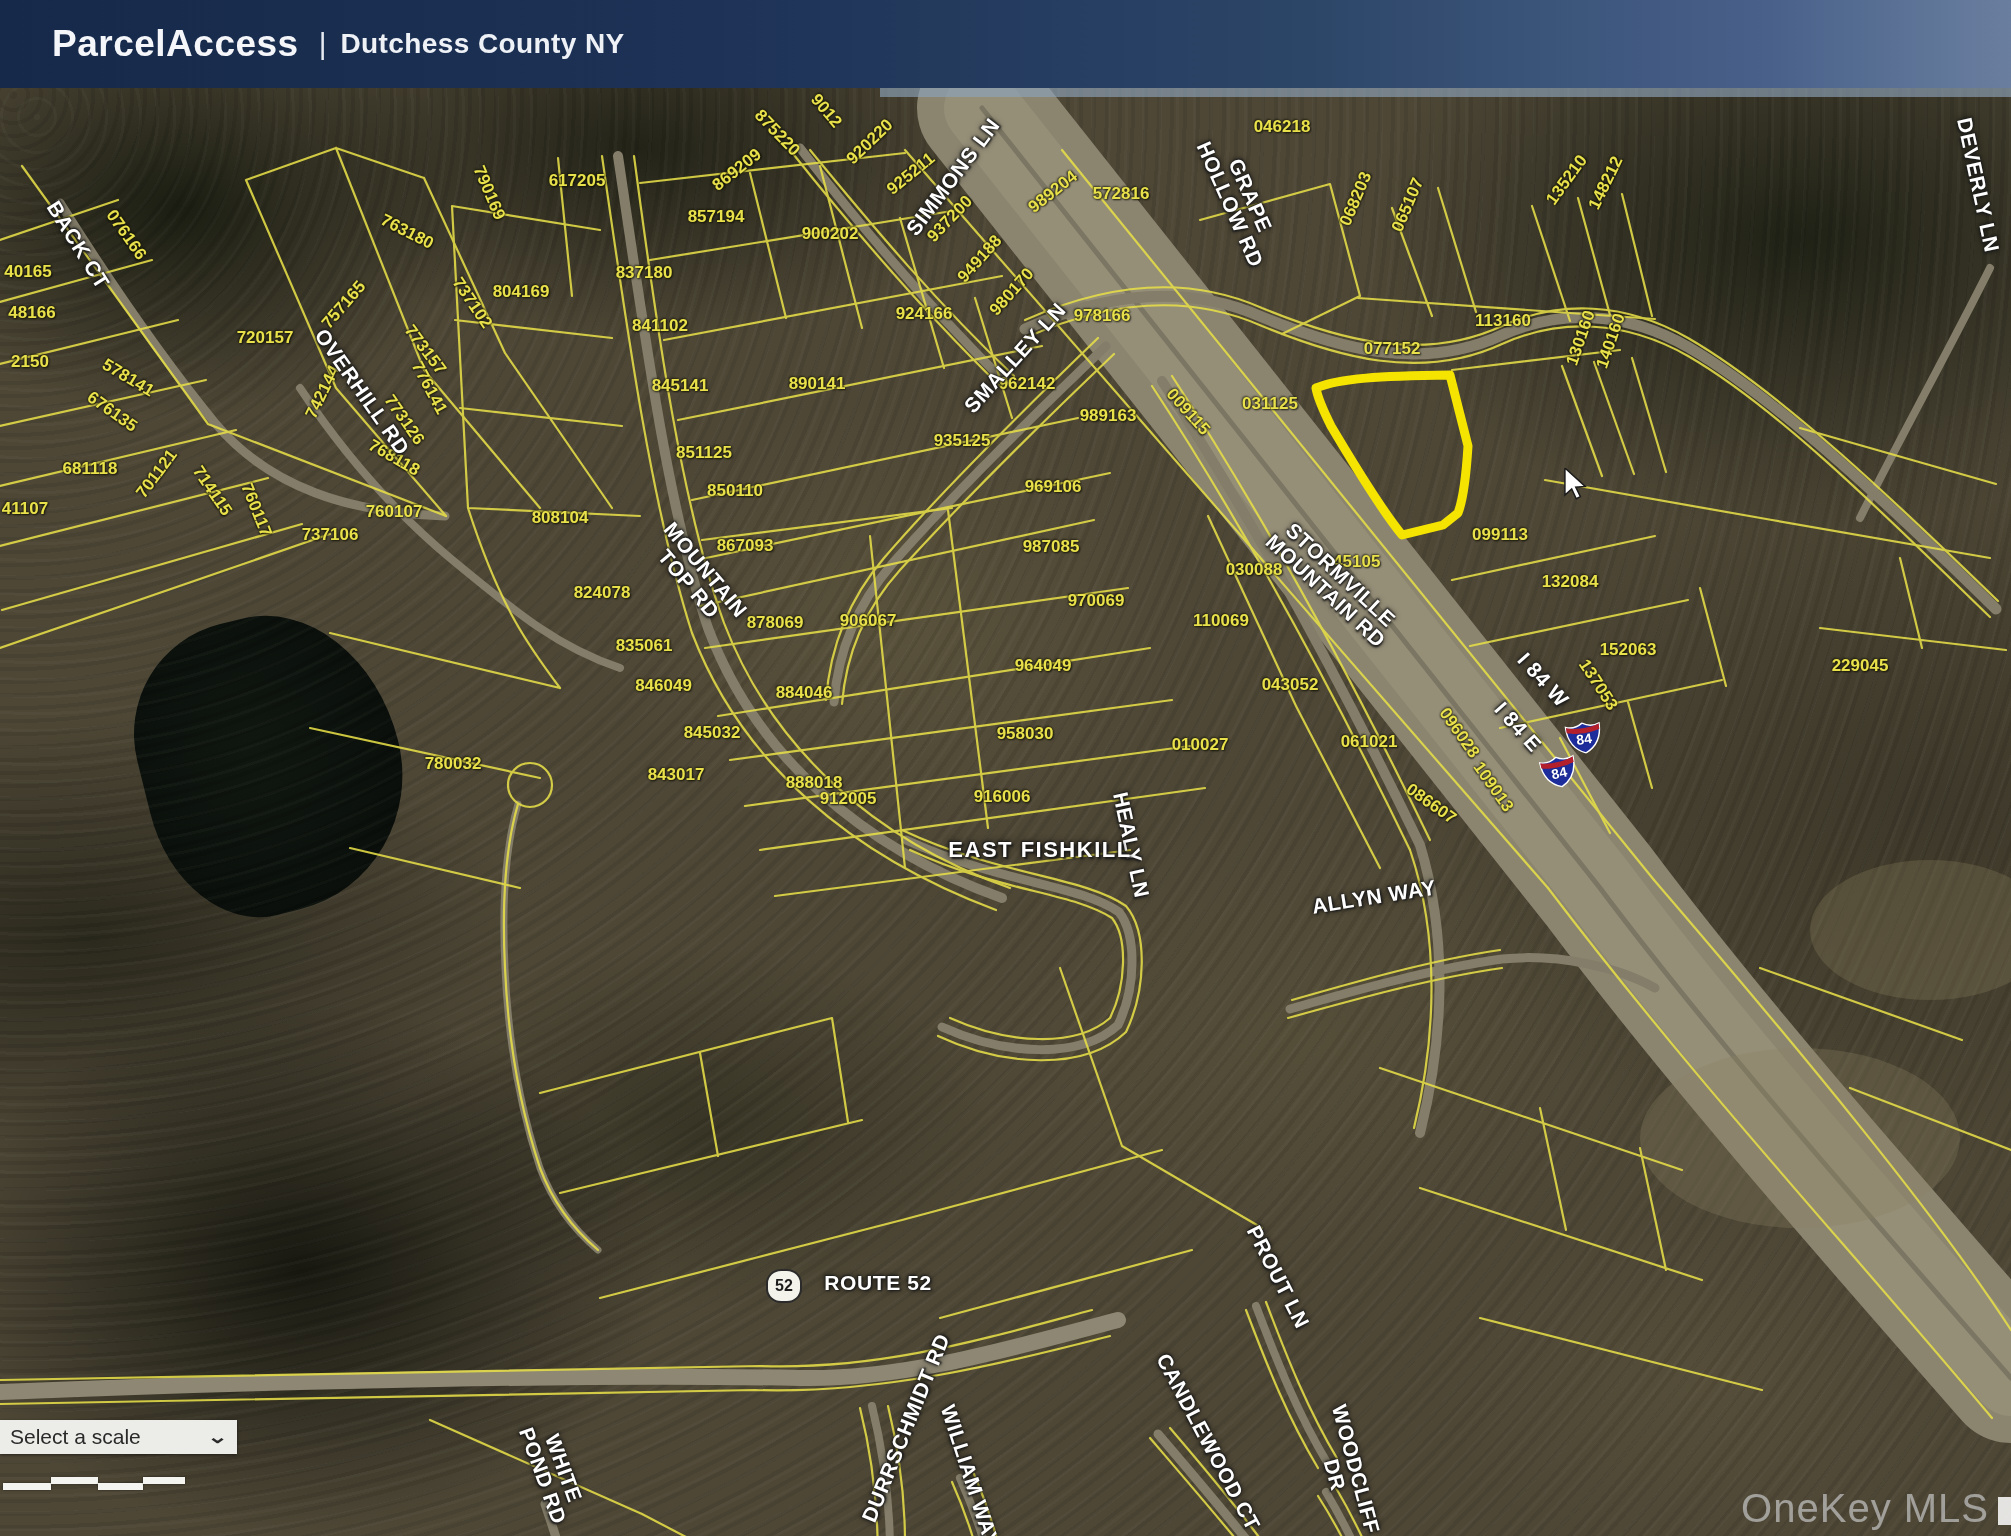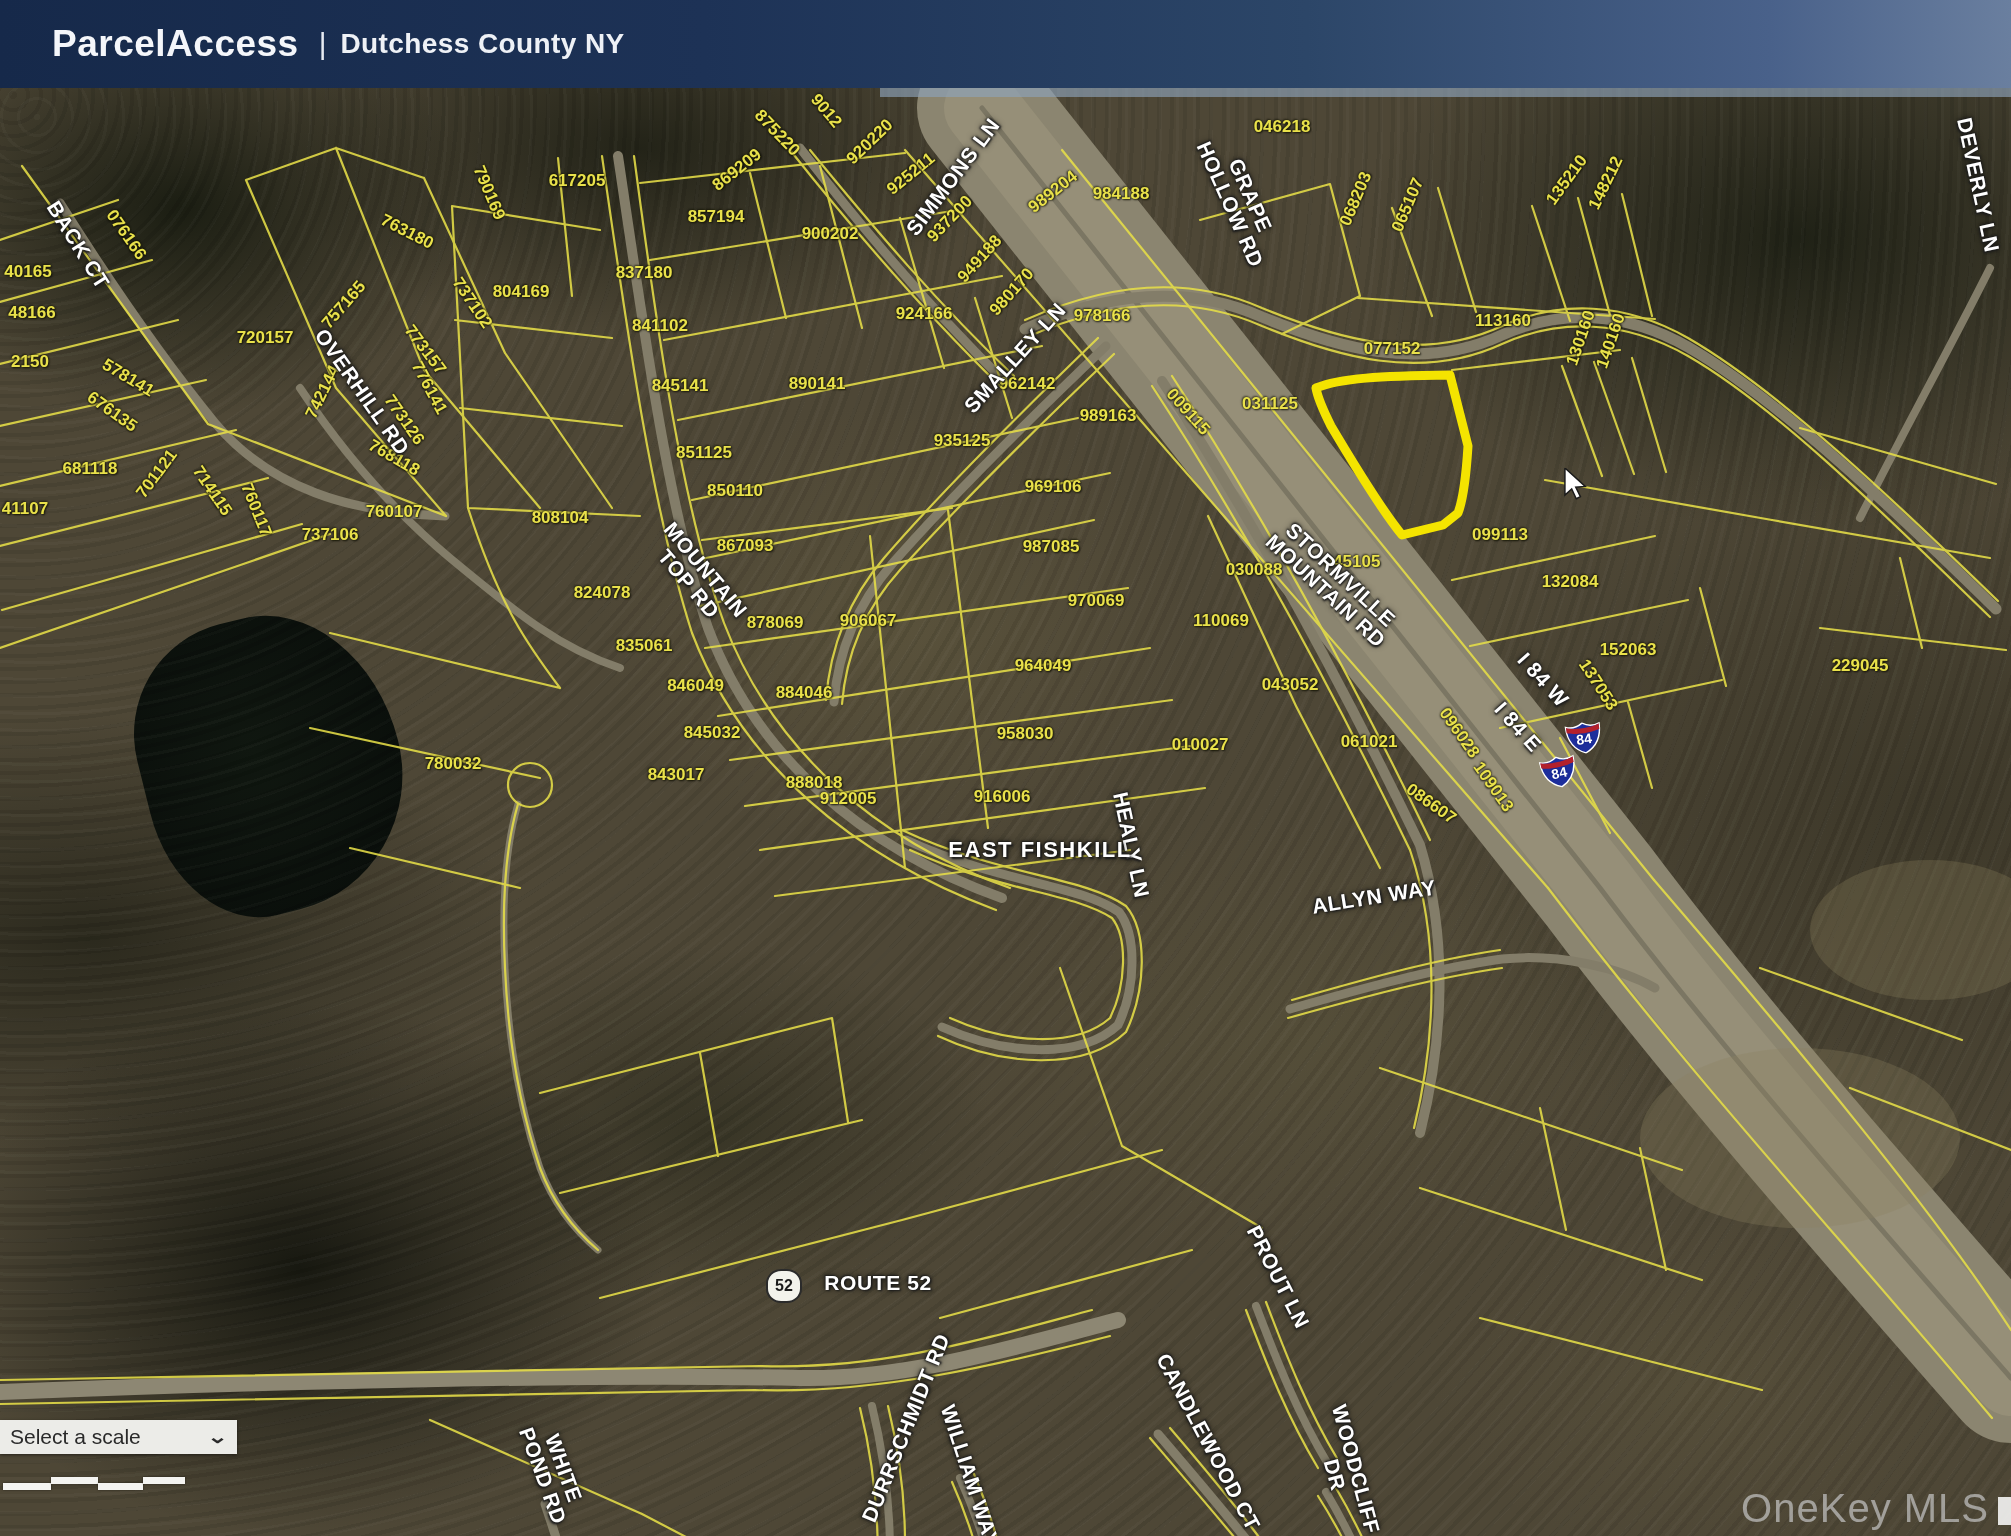--- a/index.html
+++ b/index.html
@@ -187,21 +187,21 @@
         <span class="plabel" style="left: 870px; top: 54px; transform: translate(-50%, -50%) rotate(-44deg);">920220</span>
         <span class="plabel" style="left: 911px; top: 86px; transform: translate(-50%, -50%) rotate(-39deg);">925211</span>
         <span class="plabel" style="left: 950px; top: 131px; transform: translate(-50%, -50%) rotate(-46deg);">937200</span>
         <span class="plabel" style="left: 980px; top: 171px; transform: translate(-50%, -50%) rotate(-48deg);">949188</span>
         <span class="plabel" style="left: 1012px; top: 204px; transform: translate(-50%, -50%) rotate(-48deg);">980170</span>
         <span class="plabel" style="left: 830px; top: 146px; transform: translate(-50%, -50%) rotate(0deg);">900202</span>
         <span class="plabel" style="left: 924px; top: 226px; transform: translate(-50%, -50%) rotate(0deg);">924166</span>
         <span class="plabel" style="left: 660px; top: 238px; transform: translate(-50%, -50%) rotate(0deg);">841102</span>
         <span class="plabel" style="left: 680px; top: 298px; transform: translate(-50%, -50%) rotate(0deg);">845141</span>
         <span class="plabel" style="left: 817px; top: 296px; transform: translate(-50%, -50%) rotate(0deg);">890141</span>
-        <span class="plabel" style="left: 1121px; top: 106px; transform: translate(-50%, -50%) rotate(0deg);">984188</span>
+        <span class="plabel" style="left: 1121px; top: 106px; transform: translate(-50%, -50%) rotate(0deg);">572816</span>
         <span class="plabel" style="left: 1053px; top: 104px; transform: translate(-50%, -50%) rotate(-38deg);">989204</span>
         <span class="plabel" style="left: 1282px; top: 39px; transform: translate(-50%, -50%) rotate(0deg);">046218</span>
         <span class="plabel" style="left: 1356px; top: 111px; transform: translate(-50%, -50%) rotate(-67deg);">068203</span>
         <span class="plabel" style="left: 1408px; top: 117px; transform: translate(-50%, -50%) rotate(-67deg);">065107</span>
         <span class="plabel" style="left: 1567px; top: 92px; transform: translate(-50%, -50%) rotate(-54deg);">135210</span>
         <span class="plabel" style="left: 1606px; top: 95px; transform: translate(-50%, -50%) rotate(-64deg);">148212</span>
         <span class="plabel" style="left: 1102px; top: 228px; transform: translate(-50%, -50%) rotate(0deg);">978166</span>
         <span class="plabel" style="left: 1027px; top: 296px; transform: translate(-50%, -50%) rotate(0deg);">962142</span>
         <span class="plabel" style="left: 1108px; top: 287px; transform: translate(-50%, -50%) rotate(0deg); margin-top: 41px;">989163</span>
         <span class="plabel" style="left: 962px; top: 353px; transform: translate(-50%, -50%) rotate(0deg);">935125</span>
@@ -228,21 +228,21 @@
         <span class="plabel" style="left: 1369px; top: 654px; transform: translate(-50%, -50%) rotate(0deg);">061021</span>
         <span class="plabel" style="left: 1200px; top: 657px; transform: translate(-50%, -50%) rotate(0deg);">010027</span>
         <span class="plabel" style="left: 704px; top: 365px; transform: translate(-50%, -50%) rotate(0deg);">851125</span>
         <span class="plabel" style="left: 735px; top: 403px; transform: translate(-50%, -50%) rotate(0deg);">850110</span>
         <span class="plabel" style="left: 560px; top: 430px; transform: translate(-50%, -50%) rotate(0deg);">808104</span>
         <span class="plabel" style="left: 745px; top: 458px; transform: translate(-50%, -50%) rotate(0deg);">867093</span>
         <span class="plabel" style="left: 602px; top: 505px; transform: translate(-50%, -50%) rotate(0deg);">824078</span>
         <span class="plabel" style="left: 644px; top: 558px; transform: translate(-50%, -50%) rotate(0deg);">835061</span>
         <span class="plabel" style="left: 775px; top: 535px; transform: translate(-50%, -50%) rotate(0deg);">878069</span>
         <span class="plabel" style="left: 868px; top: 533px; transform: translate(-50%, -50%) rotate(0deg);">906067</span>
-        <span class="plabel" style="left: 686px; top: 598px; transform: translate(-50%, -50%) rotate(0deg); padding-left: 19px;">846049</span>
+        <span class="plabel" style="left: 654px; top: 598px; transform: translate(-50%, -50%) rotate(0deg); padding-left: 19px;">846049</span>
         <span class="plabel" style="left: 804px; top: 605px; transform: translate(-50%, -50%) rotate(0deg);">884046</span>
         <span class="plabel" style="left: 688px; top: 645px; transform: translate(-50%, -50%) rotate(0deg); margin-left: 24px;">845032</span>
         <span class="plabel" style="left: 676px; top: 687px; transform: translate(-50%, -50%) rotate(0deg);">843017</span>
         <span class="plabel" style="left: 814px; top: 695px; transform: translate(-50%, -50%) rotate(0deg);">888018</span>
         <span class="plabel" style="left: 453px; top: 676px; transform: translate(-50%, -50%) rotate(0deg);">780032</span>
         <span class="plabel" style="left: 848px; top: 711px; transform: translate(-50%, -50%) rotate(0deg);">912005</span>
         <span class="plabel" style="left: 1002px; top: 709px; transform: translate(-50%, -50%) rotate(0deg);">916006</span>
         <span class="plabel" style="left: 1459px; top: 645px; transform: translate(-50%, -50%) rotate(55deg);">096028</span>
         <span class="plabel" style="left: 1493px; top: 699px; transform: translate(-50%, -50%) rotate(55deg);">109013</span>
         <span class="plabel" style="left: 1431px; top: 716px; transform: translate(-50%, -50%) rotate(35deg);">086607</span>

